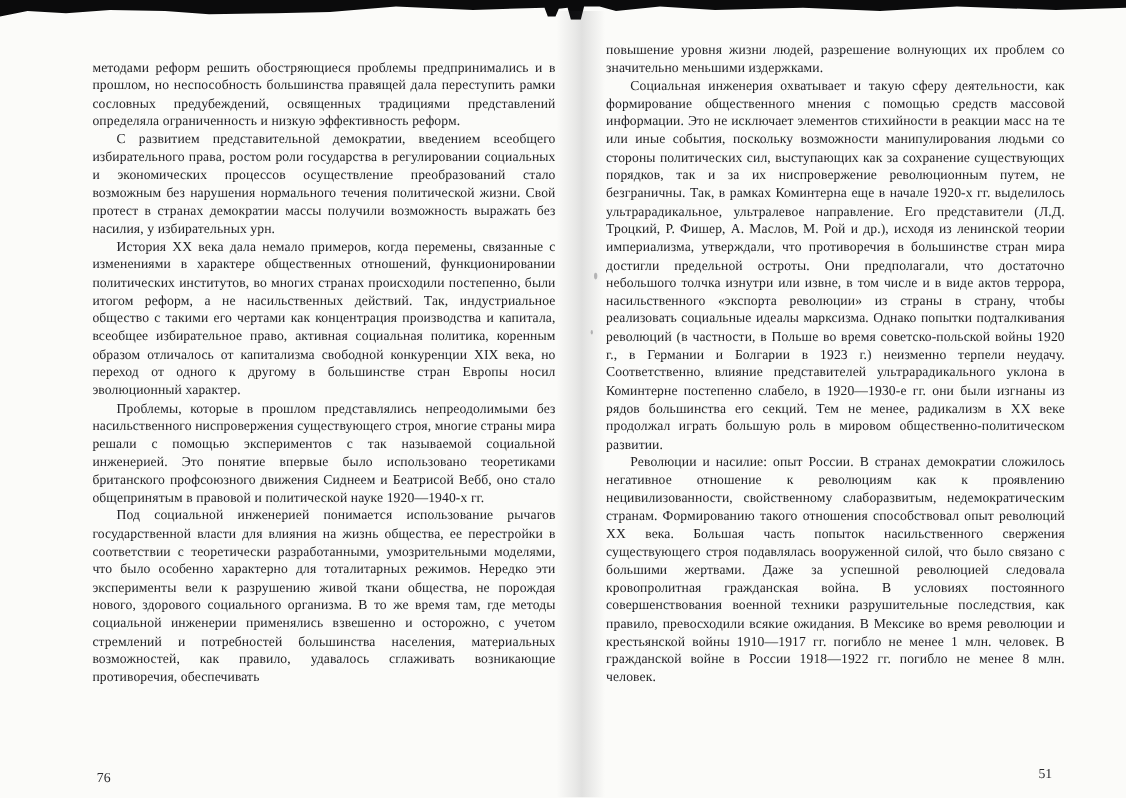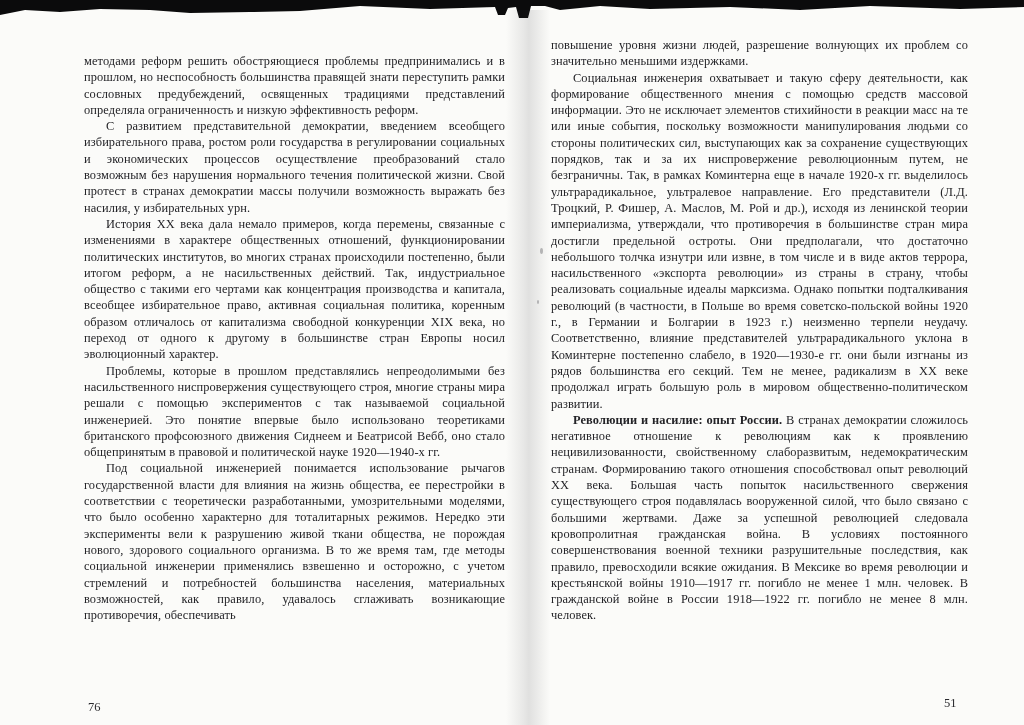--- a/index.html
+++ b/index.html
@@ -40,21 +40,21 @@
     line-height: 16.3px;
     color: #232327;
     text-align: justify;
     letter-spacing: 0.1px;
   }
   .page-left  { left: 84px;  top: 53px; width: 421px; }
   .page-right { left: 551px; top: 37px; width: 417px; }
   .para { margin: 0; }
   .para.indent { text-indent: 22px; }
   .para.gap { }
-  .para b { font-weight: bold; }
+  .para b { font-weight: normal; }
   .page-number {
     position: absolute;
     font-family: "Liberation Serif", "DejaVu Serif", serif;
     font-size: 12.5px;
     color: #2a2a2e;
     text-align: center;
   }
   .page-number-left  { left: 88px;  top: 700px; }
   .page-number-right { left: 944px; top: 696px; }
   .scan-speck {
@@ -67,21 +67,21 @@
 </style>
 </head>
 <body>
 
 <div class="scan-top-edge"></div>
 <div class="gutter-shadow"></div>
 <div class="scan-speck speck-1"></div>
 <div class="scan-speck speck-2"></div>
 
 <div class="page page-left">
-    <p class="para">методами реформ решить обостряющиеся проблемы предпринимались и в прошлом, но неспособность большинства правящей знати переступить рамки сословных предубеждений, освященных традициями представлений определяла ограниченность и низкую эффективность реформ.</p>
+    <p class="para">методами реформ решить обостряющиеся проблемы предпринимались и в прошлом, но неспособность большинства правящей дала переступить рамки сословных предубеждений, освященных традициями представлений определяла ограниченность и низкую эффективность реформ.</p>
     <p class="para indent">С развитием представительной демократии, введением всеобщего избирательного права, ростом роли государства в регулировании социальных и экономических процессов осуществление преобразований стало возможным без нарушения нормального течения политической жизни. Свой протест в странах демократии массы получили возможность выражать без насилия, у избирательных урн.</p>
     <p class="para indent">История XX века дала немало примеров, когда перемены, связанные с изменениями в характере общественных отношений, функционировании политических институтов, во многих странах происходили постепенно, были итогом реформ, а не насильственных действий. Так, индустриальное общество с такими его чертами как концентрация производства и капитала, всеобщее избирательное право, активная социальная политика, коренным образом отличалось от капитализма свободной конкуренции XIX века, но переход от одного к другому в большинстве стран Европы носил эволюционный характер.</p>
     <p class="para indent">Проблемы, которые в прошлом представлялись непреодолимыми без насильственного ниспровержения существующего строя, многие страны мира решали с помощью экспериментов с так называемой социальной инженерией. Это понятие впервые было использовано теоретиками британского профсоюзного движения Сиднеем и Беатрисой Вебб, оно стало общепринятым в правовой и политической науке 1920—1940-х гг.</p>
     <p class="para indent gap">Под социальной инженерией понимается использование рычагов государственной власти для влияния на жизнь общества, ее перестройки в соответствии с теоретически разработанными, умозрительными моделями, что было особенно характерно для тоталитарных режимов. Нередко эти эксперименты вели к разрушению живой ткани общества, не порождая нового, здорового социального организма. В то же время там, где методы социальной инженерии применялись взвешенно и осторожно, с учетом стремлений и потребностей большинства населения, материальных возможностей, как правило, удавалось сглаживать возникающие противоречия, обеспечивать</p>
   </div>
 
 <div class="page page-right">
     <p class="para">повышение уровня жизни людей, разрешение волнующих их проблем со значительно меньшими издержками.</p>
     <p class="para indent">Социальная инженерия охватывает и такую сферу деятельности, как формирование общественного мнения с помощью средств массовой информации. Это не исключает элементов стихийности в реакции масс на те или иные события, поскольку возможности манипулирования людьми со стороны политических сил, выступающих как за сохранение существующих порядков, так и за их ниспровержение революционным путем, не безграничны. Так, в рамках Коминтерна еще в начале 1920-х гг. выделилось ультрарадикальное, ультралевое направление. Его представители (Л.Д. Троцкий, Р. Фишер, А. Маслов, М. Рой и др.), исходя из ленинской теории империализма, утверждали, что противоречия в большинстве стран мира достигли предельной остроты. Они предполагали, что достаточно небольшого толчка изнутри или извне, в том числе и в виде актов террора, насильственного «экспорта революции» из страны в страну, чтобы реализовать социальные идеалы марксизма. Однако попытки подталкивания революций (в частности, в Польше во время советско-польской войны 1920 г., в Германии и Болгарии в 1923 г.) неизменно терпели неудачу. Соответственно, влияние представителей ультрарадикального уклона в Коминтерне постепенно слабело, в 1920—1930-е гг. они были изгнаны из рядов большинства его секций. Тем не менее, радикализм в XX веке продолжал играть большую роль в мировом общественно-политическом развитии.</p>
     <p class="para indent"><b>Революции и насилие: опыт России. </b>В странах демократии сложилось негативное отношение к революциям как к проявлению нецивилизованности, свойственному слаборазвитым, недемократическим странам. Формированию такого отношения способствовал опыт революций XX века. Большая часть попыток насильственного свержения существующего строя подавлялась вооруженной силой, что было связано с большими жертвами. Даже за успешной революцией следовала кровопролитная гражданская война. В условиях постоянного совершенствования военной техники разрушительные последствия, как правило, превосходили всякие ожидания. В Мексике во время революции и крестьянской войны 1910—1917 гг. погибло не менее 1 млн. человек. В гражданской войне в России 1918—1922 гг. погибло не менее 8 млн. человек.</p>

